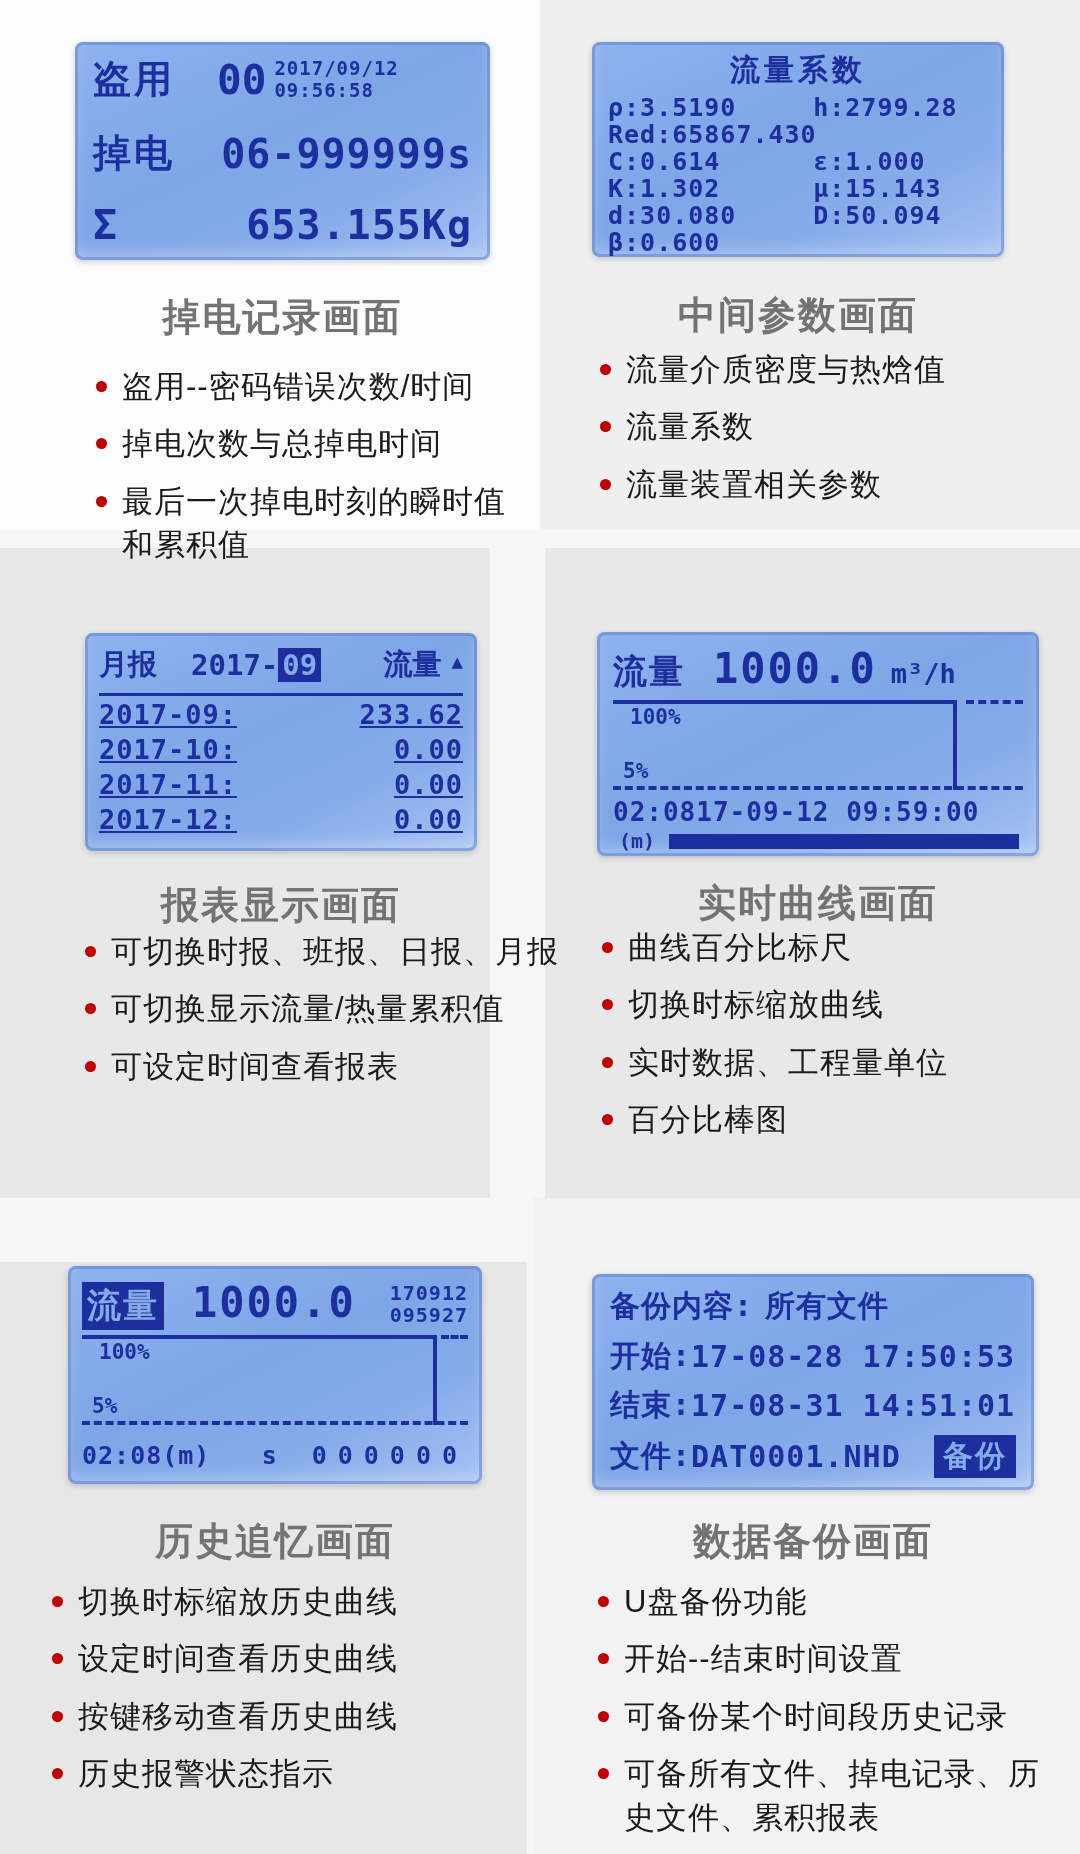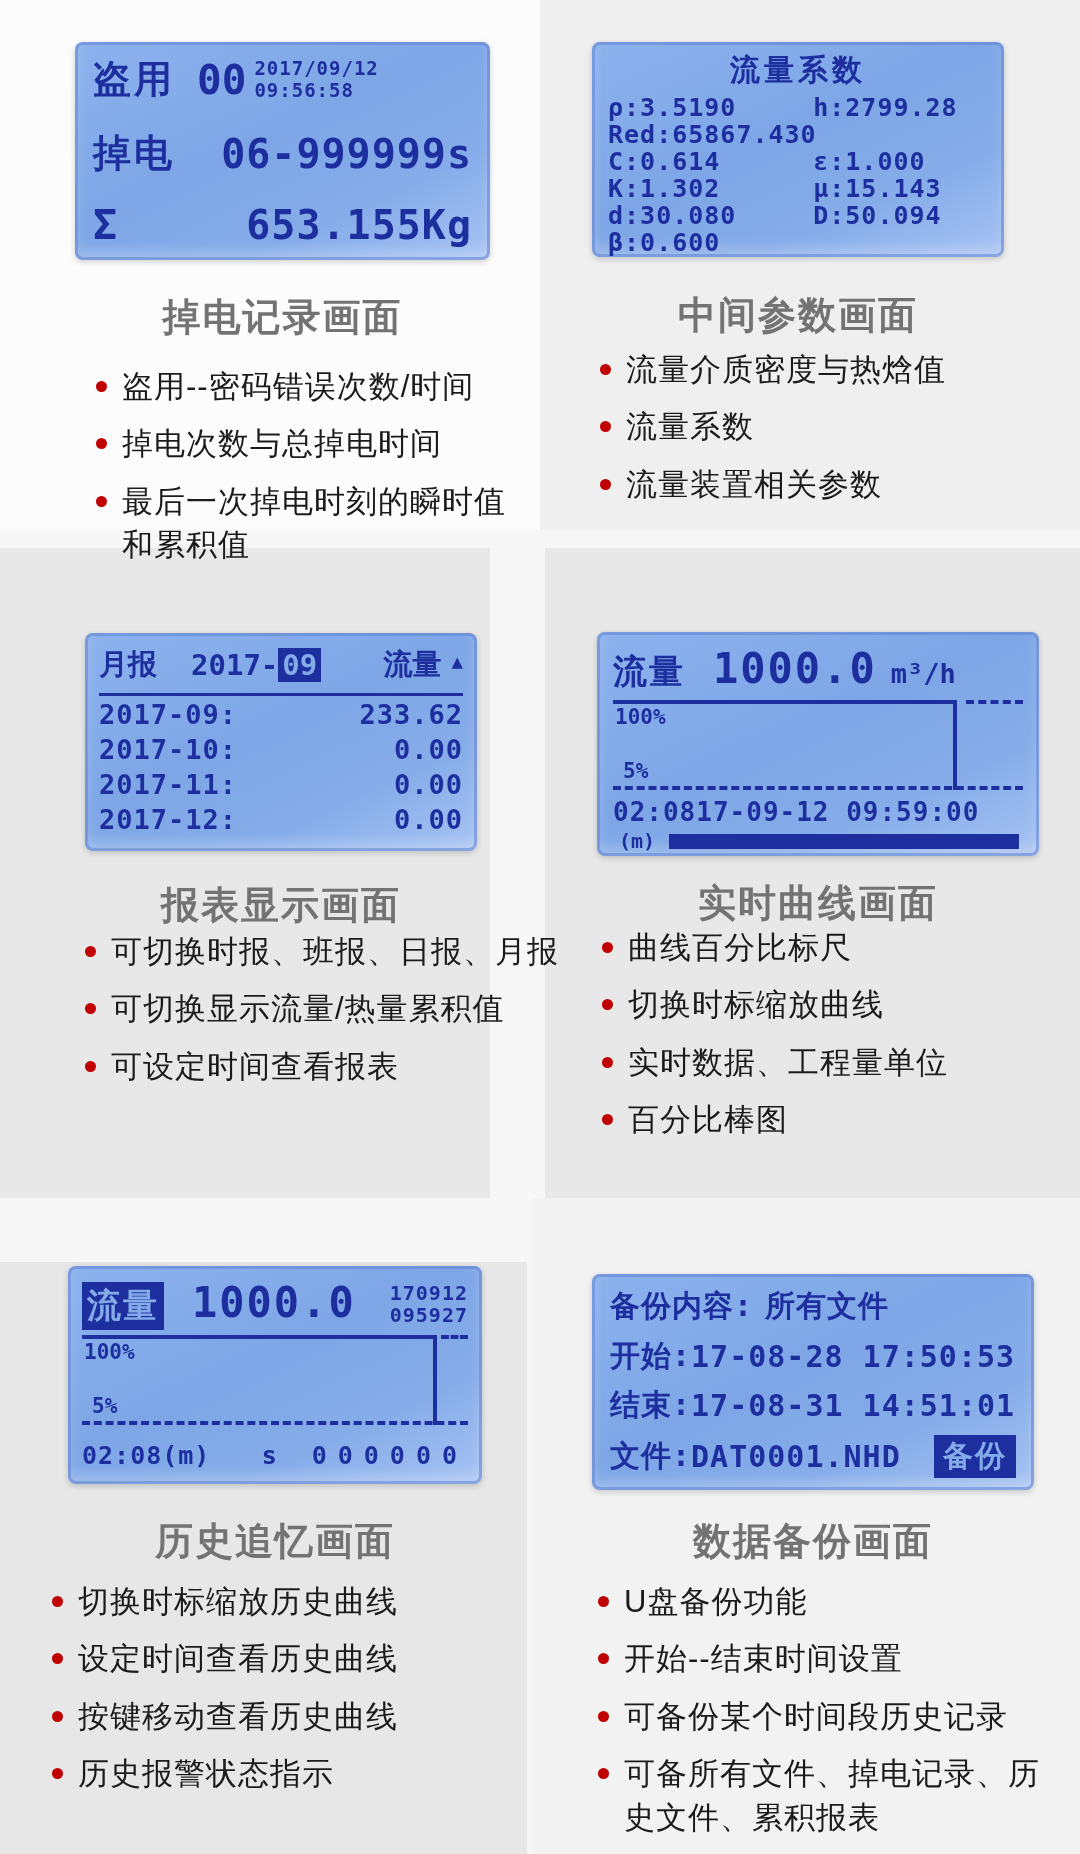--- a/index.html
+++ b/index.html
@@ -25,55 +25,55 @@
     color:#1d2f9f;
     font-family:"DejaVu Sans Mono","Liberation Mono",monospace;
     font-weight:bold;
     box-sizing:border-box;
   }
   .inv{background:#1d2f9f;color:#84aae8;}
 
   #lcd1{left:75px;top:42px;width:415px;height:218px;padding:12px 18px;display:flex;flex-direction:column;justify-content:space-between;}
   .l1row{display:flex;align-items:center;}
   .l1label{font-size:38px;letter-spacing:3px;}
-  .l1count{font-size:41px;margin-left:22px;}
+  .l1count{font-size:41px;margin-left:42px;}
   .l1dt{margin-left:8px;font-size:19px;line-height:1.12;letter-spacing:1px;}
   .l1val{font-size:40px;margin-left:auto;letter-spacing:1px;}
   .l1val-tight{font-size:40px;margin-left:4px;letter-spacing:1px;}
   .l1sigma{font-size:40px;}
 
   #lcd2{left:592px;top:42px;width:412px;height:215px;padding:8px 16px;}
   .l2title{text-align:center;font-size:30px;letter-spacing:4px;margin-bottom:3px;}
   .pline{display:flex;font-size:25px;line-height:27px;letter-spacing:1px;}
   .pa{width:54%;}
   .pb{}
 
   #lcd3{left:85px;top:633px;width:392px;height:218px;padding:12px 14px;}
   .l3head{display:flex;align-items:center;font-size:29px;padding-bottom:8px;border-bottom:3px solid #1d2f9f;}
   .l3year{margin-left:34px;}
   .l3month{padding:0 4px;}
   .l3col{margin-left:auto;}
   .l3arrow{font-size:19px;margin-left:10px;margin-top:-8px;}
-  .l3row{display:flex;justify-content:space-between;font-size:27px;line-height:33px;letter-spacing:1px;margin-top:2px;}
+  .l3row{display:flex;justify-content:space-between;font-size:27px;line-height:33px;letter-spacing:1px;margin-top:2px;text-decoration:underline;}
 
   #lcd4{left:597px;top:632px;width:442px;height:224px;padding:12px 16px;}
   #lcd5{left:68px;top:1266px;width:414px;height:218px;padding:12px 14px;}
   .curvehead{display:flex;align-items:baseline;}
   .ch-label{font-size:34px;letter-spacing:2px;}
   .ch-label-inv{font-size:34px;letter-spacing:2px;padding:1px 5px;}
   .ch-value{font-size:42px;margin-left:28px;letter-spacing:2px;}
   .ch-unit{font-size:27px;margin-left:14px;}
   .ch-dt{margin-left:auto;font-size:20px;line-height:1.1;letter-spacing:1px;align-self:center;text-align:right;}
   .chart{position:relative;height:90px;margin-top:5px;}
   .ln{position:absolute;}
   .ch-top{top:0;left:0;width:83%;border-top:4px solid #1d2f9f;}
   .ch-topd{top:0;left:86%;right:0;border-top:4px dashed #1d2f9f;}
   .ch-v{top:0;left:83%;height:100%;border-left:4px solid #1d2f9f;}
   .ch-bot{bottom:0;left:0;right:0;border-bottom:4px dashed #1d2f9f;}
-  .l100{position:absolute;top:5px;left:2px;font-size:21px;}
+  .l100{position:absolute;top:5px;left:17px;font-size:21px;}
   .l5{position:absolute;bottom:7px;left:10px;font-size:21px;}
   #lcd5 .ch-top{width:91%;}
   #lcd5 .ch-v{left:91%;}
   #lcd5 .ch-topd{left:93%;}
   .c4footer{display:flex;font-size:26px;margin-top:7px;letter-spacing:1px;}
   .c4ts{}
   .c4barline{display:flex;align-items:center;margin-top:2px;}
   .c4m{font-size:20px;margin-left:6px;}
   .c4bar{flex:1;height:15px;background:#1d2f9f;margin-left:14px;margin-right:4px;}
   .c5footer{display:flex;align-items:center;font-size:25px;margin-top:16px;letter-spacing:1px;}

